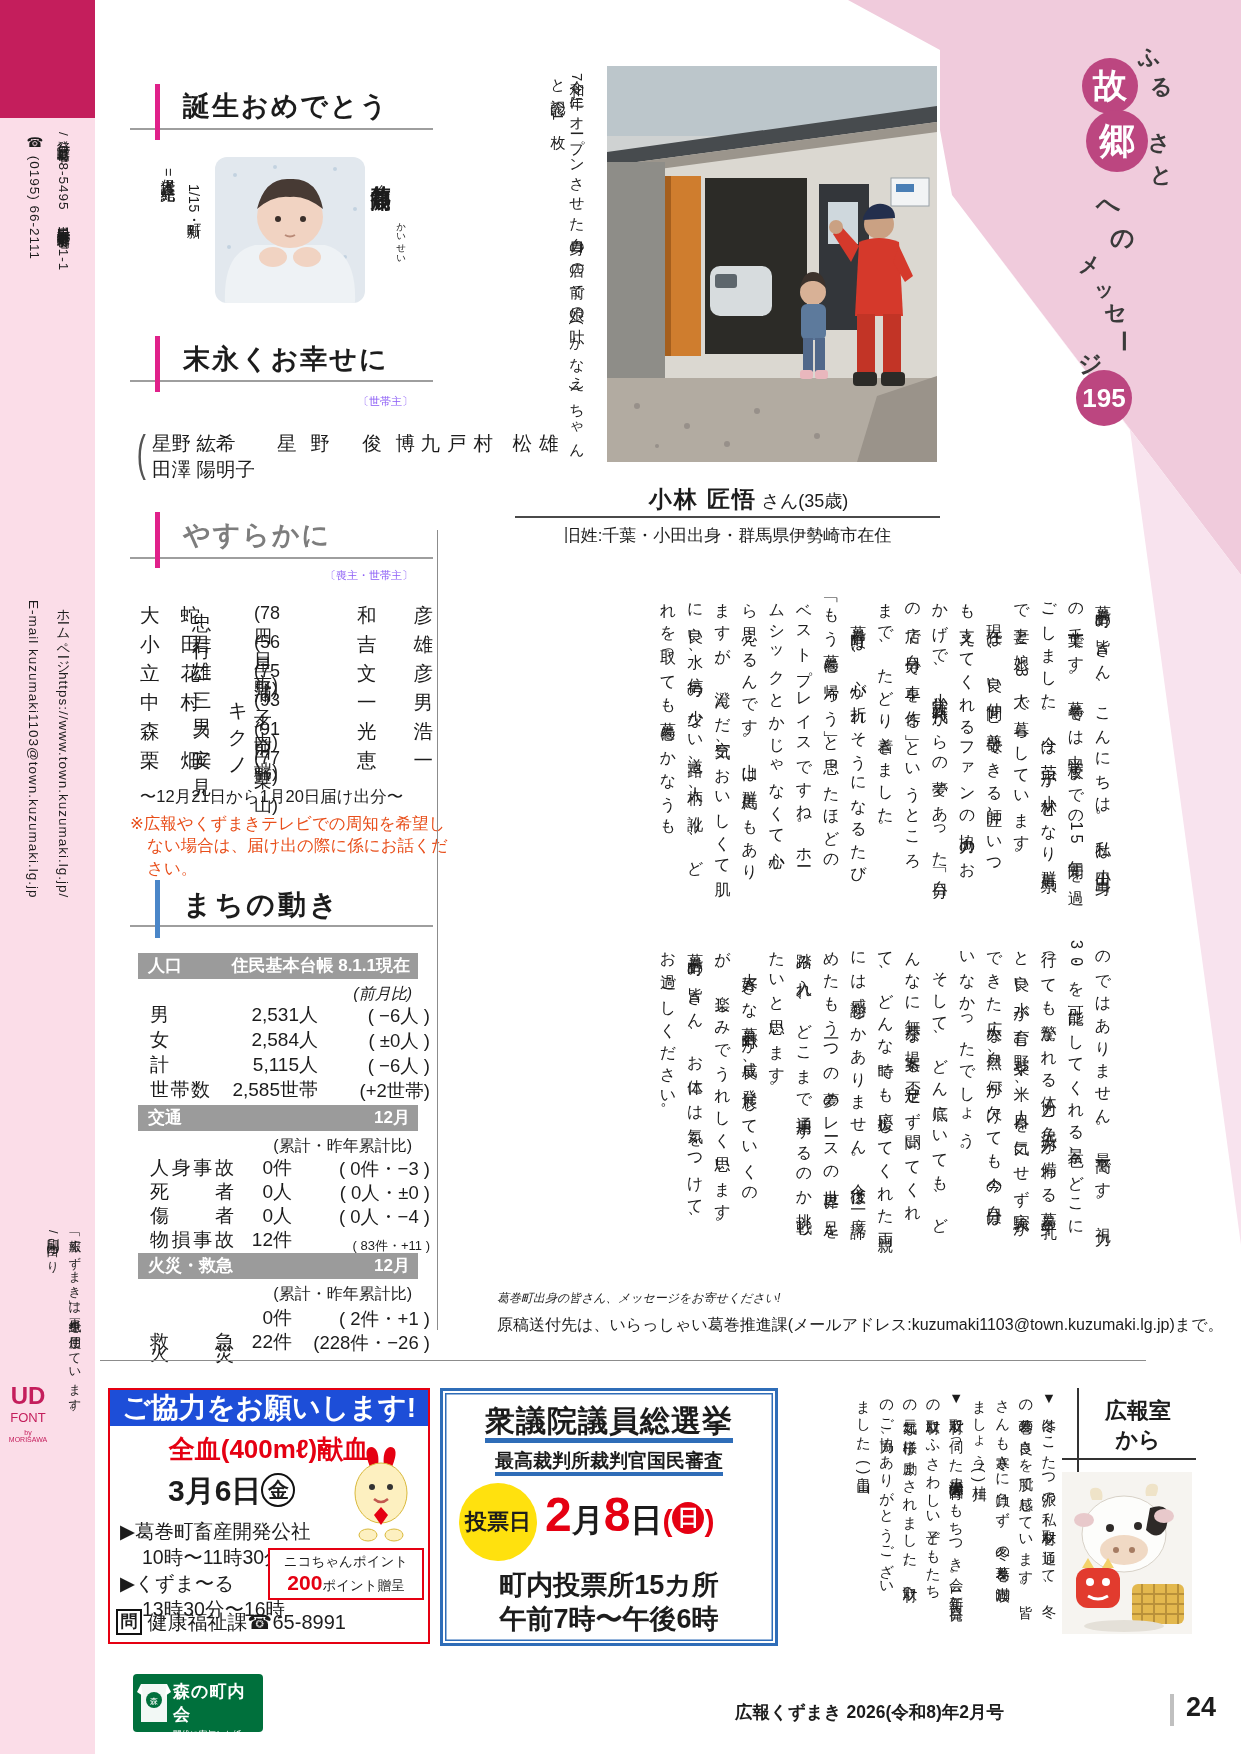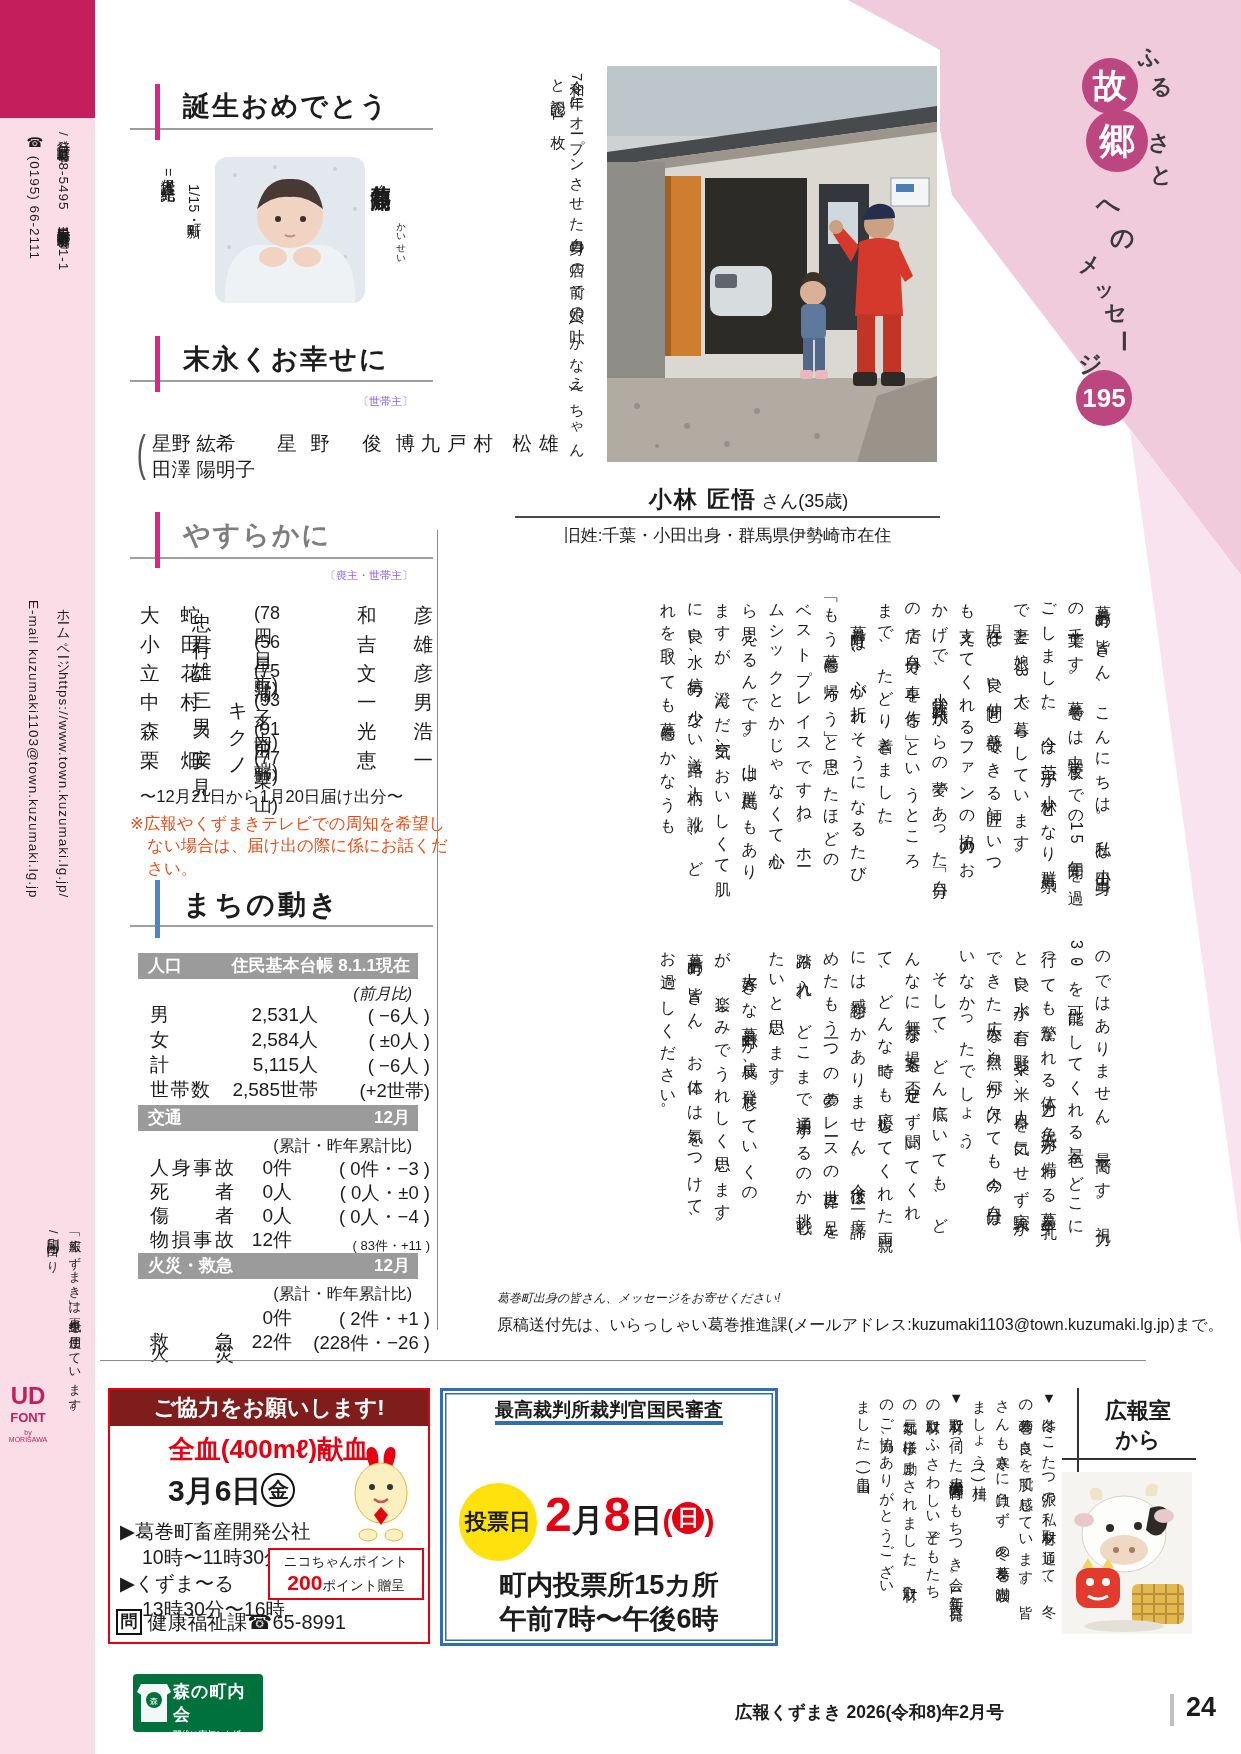--- a/index.html
+++ b/index.html
@@ -48,21 +48,21 @@
 
   <div class="abs v" style="left:54px;top:130px;height:640px;font-size:13.5px;letter-spacing:1px;z-index:2;">発行/葛巻町 〒028-5495 岩手県岩手郡葛巻町葛巻16-1-1</div>
   <div class="abs v" style="left:26px;top:134px;height:260px;font-size:13.5px;letter-spacing:1px;z-index:2;">☎ (0195) 66-2111</div>
   <div class="abs v" style="left:54px;top:600px;height:520px;font-size:13.5px;letter-spacing:1px;z-index:2;">ホームページ https://www.town.kuzumaki.lg.jp/</div>
   <div class="abs v" style="left:26px;top:600px;height:520px;font-size:13.5px;letter-spacing:1px;z-index:2;">E-mail kuzumaki1103@town.kuzumaki.lg.jp</div>
   <div class="abs v" style="left:66px;top:1228px;height:430px;font-size:12.5px;letter-spacing:1px;z-index:2;">「広報くずまき」は再生紙を使用しています。</div>
   <div class="abs v" style="left:44px;top:1228px;height:220px;font-size:12.5px;letter-spacing:1px;z-index:2;">印刷/㈱白ゆり</div>
 
   <div class="abs" style="left:8px;top:1382px;width:40px;z-index:2;color:#c41e5c;text-align:center;">
     <div style="font-size:24px;font-weight:bold;">UD</div>
-    <div style="font-size:13px;font-weight:bold;">FONT</div>
+    <div style="font-size:13px;font-weight:normal;">FONT</div>
     <div style="font-size:7px;margin-top:4px;">by MORISAWA</div>
   </div>
 
   <div class="abs secbar" style="left:155px;top:84px;height:56px;z-index:3;"></div>
   <div class="abs sth" style="left:183px;top:88px;z-index:3;">誕生おめでとう</div>
   <div class="abs hline" style="left:130px;top:128px;width:303px;z-index:2;"></div>
 
   <div class="abs" style="left:215px;top:157px;z-index:3;">
     <svg width="150" height="146" viewBox="0 0 150 146" style="border-radius:12px;">
       <rect width="150" height="146" fill="#e2e8ee"></rect>
@@ -308,21 +308,21 @@
     <p class="vp ind">そして、どん底にいても、どんなに無茶な提案も否定せず聞いてくれて、どんな時でも応援してくれた両親には感謝しかありません。今後は一度諦めたもう一つの夢のレースの世界に足を踏み入れ、どこまで通用するのか挑戦したいと思います。</p>
     <p class="vp ind">大好きな葛巻町が成長、発展していくのが、楽しみでうれしく思います。葛巻町の皆さん、お体には気をつけて、お過ごしください。</p>
   </div>
 
   <div class="abs" style="left:497px;top:1290px;font-size:12px;font-style:italic;z-index:3;">葛巻町出身の皆さん、メッセージをお寄せください!</div>
   <div class="abs" style="left:497px;top:1315px;font-size:16px;z-index:3;">原稿送付先は、いらっしゃい葛巻推進課(メールアドレス:kuzumaki1103@town.kuzumaki.lg.jp)まで。</div>
 
   <div class="abs thinline" style="left:100px;top:1360px;width:1046px;height:1px;z-index:3;"></div>
 
   <div class="abs" style="left:108px;top:1388px;width:318px;height:252px;border:2.5px solid #e50012;background:#fff;z-index:3;">
-    <div class="ct" style="background:#7f1d1d;color:#fff;font-size:22px;font-weight:bold;height:36px;line-height:36px;">ご協力をお願いします!</div>
+    <div class="ct" style="background:#1d4ed8;color:#fff;font-size:28px;font-weight:bold;height:36px;line-height:36px;">ご協力をお願いします!</div>
     <div class="ct" style="color:#e50012;font-size:26px;font-weight:bold;margin-top:6px;">全血(400mℓ)献血</div>
     <div style="font-size:30px;font-weight:bold;margin:4px 0 0 58px;">
       <span>3月6日</span><span class="circled">金</span>
     </div>
     <div style="font-size:19.5px;margin:6px 0 0 10px;line-height:26px;">
       <div>▶葛巻町畜産開発公社</div>
       <div style="padding-left:22px;">10時〜11時30分</div>
       <div>▶くずま〜る</div>
       <div style="padding-left:22px;">13時30分〜16時</div>
     </div>
@@ -345,20 +345,23 @@
           <circle cx="48" cy="42" r="3" fill="#333"></circle>
         <path d="M32 54 Q39 60 46 54" stroke="#c2584f" stroke-width="2.5" fill="none"></path>
         <path d="M32 70 L39 62 L46 70 L39 80 Z" fill="#e50012"></path>
         <ellipse cx="26" cy="90" rx="9" ry="6" fill="#fdf0c0" stroke="#d9b93c"></ellipse>
         <ellipse cx="52" cy="90" rx="9" ry="6" fill="#fdf0c0" stroke="#d9b93c"></ellipse>
       </svg>
     </div>
   </div>
 
   <div class="abs" style="left:440px;top:1388px;width:332px;height:252px;background:#fff;border:3px solid #2f6db8;box-shadow:inset 0 0 0 2px #fff, inset 0 0 0 3.5px #2f6db8;z-index:3;">
+    <div class="ct" style="margin-top:10px;">
+      <span style="font-size:30px;font-weight:bold;letter-spacing:1px;border-bottom:5px solid #2f6db8;padding-bottom:1px;">衆議院議員総選挙</span>
+    </div>
     <div class="ct" style="margin-top:6px;">
       <span style="font-size:19px;font-weight:bold;border-bottom:4px solid #2f6db8;padding-bottom:1px;">最高裁判所裁判官国民審査</span>
     </div>
     <div style="position:absolute;left:16px;top:92px;width:78px;height:78px;border-radius:50%;background:#ffe10e;display:flex;align-items:center;justify-content:center;font-size:22px;font-weight:bold;">投票日</div>
     <div style="position:absolute;left:102px;top:96px;white-space:nowrap;">
       <span style="font-size:48px;font-weight:bold;color:#e50012;">2</span><span style="font-size:32px;font-weight:bold;">月</span><span style="font-size:48px;font-weight:bold;color:#e50012;">8</span><span style="font-size:32px;font-weight:bold;">日</span><span style="font-size:30px;font-weight:bold;color:#e50012;">(</span><span style="display:inline-block;width:32px;height:32px;border-radius:50%;background:#e50012;color:#fff;font-size:22px;line-height:32px;text-align:center;font-weight:bold;vertical-align:6px;">日</span><span style="font-size:30px;font-weight:bold;color:#e50012;">)</span>
     </div>
     <div class="ct" style="position:absolute;left:0;top:176px;width:100%;font-size:27px;font-weight:bold;">町内投票所15カ所</div>
     <div class="ct" style="position:absolute;left:0;top:210px;width:100%;font-size:27px;font-weight:bold;">午前7時〜午後6時</div>
   </div>

